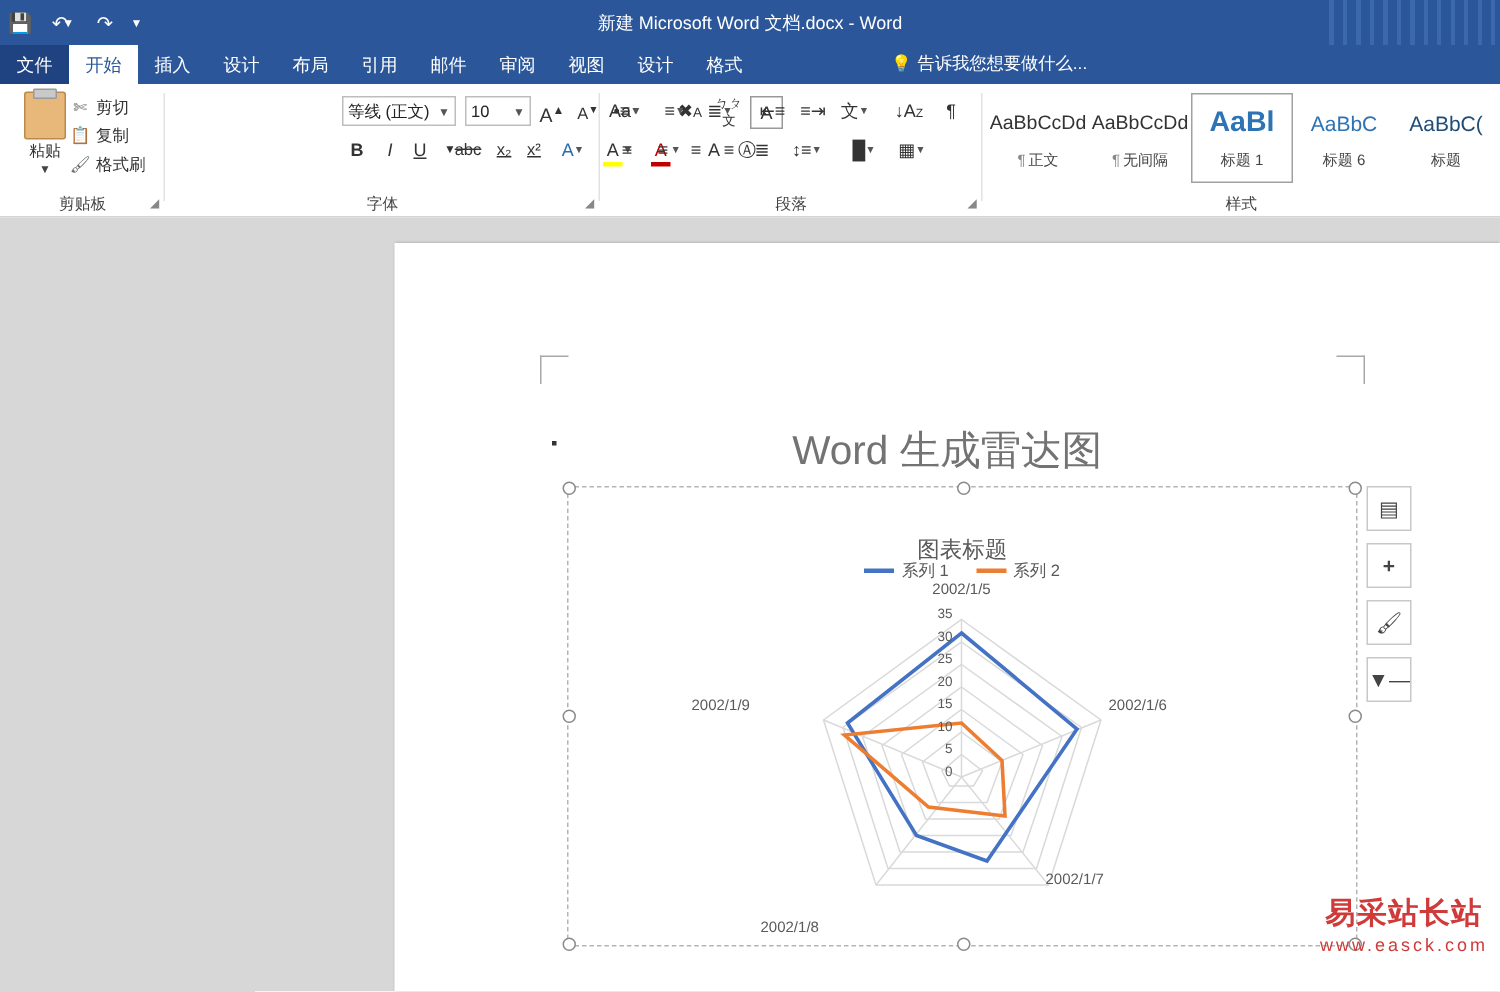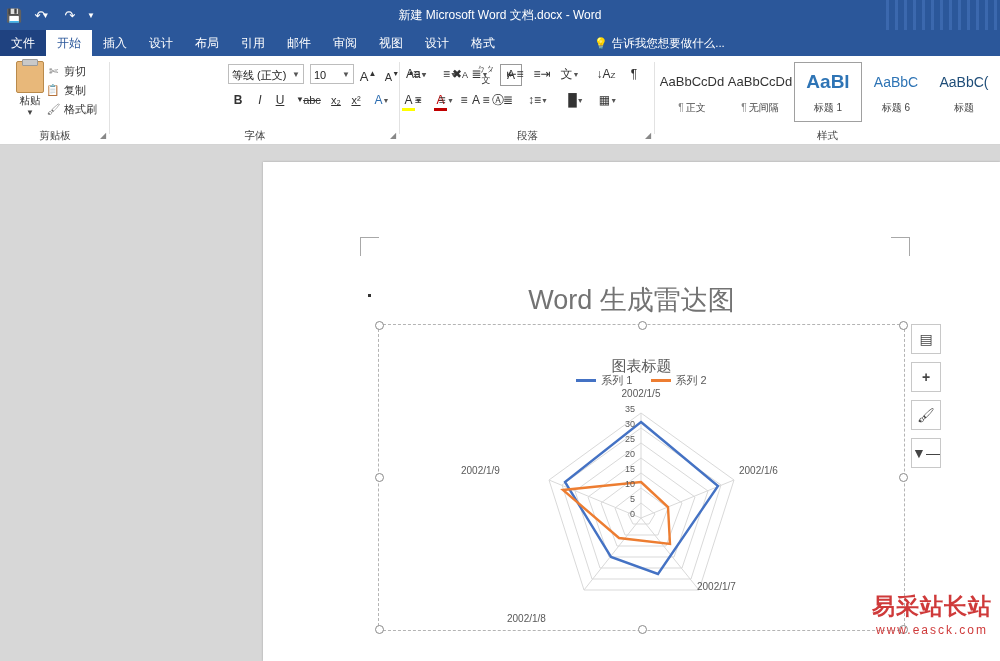--- a/index.html
+++ b/index.html
@@ -198,21 +198,21 @@
     margin-bottom:8px; position:relative;
   }
   .sidebtn .g { position:absolute; left:0; top:0; width:28px; height:28px;
     display:flex; align-items:center; justify-content:center; font-size:14px; color:#444; }
   .plus-g { color:#2f9e44; font-size:20px; font-weight:bold; }
 
   
   .wm {
     position:absolute; right:8px; bottom:24px; text-align:center;
   }
-  .wm-main { font-size:23px; color:#cf3a3a; font-weight:bold; letter-spacing:1px; }
+  .wm-main { font-size:20px; color:#cf3a3a; font-weight:bold; letter-spacing:1px; }
   .wm-sub { font-size:12px; color:#cf3a3a; letter-spacing:2px; margin-top:1px; }
 </style>
 </head>
 <body>
 
 <div class="app">
 
   <div class="titlebar">
     <div class="tb-qat">
       <div class="qat-btn">💾</div>

